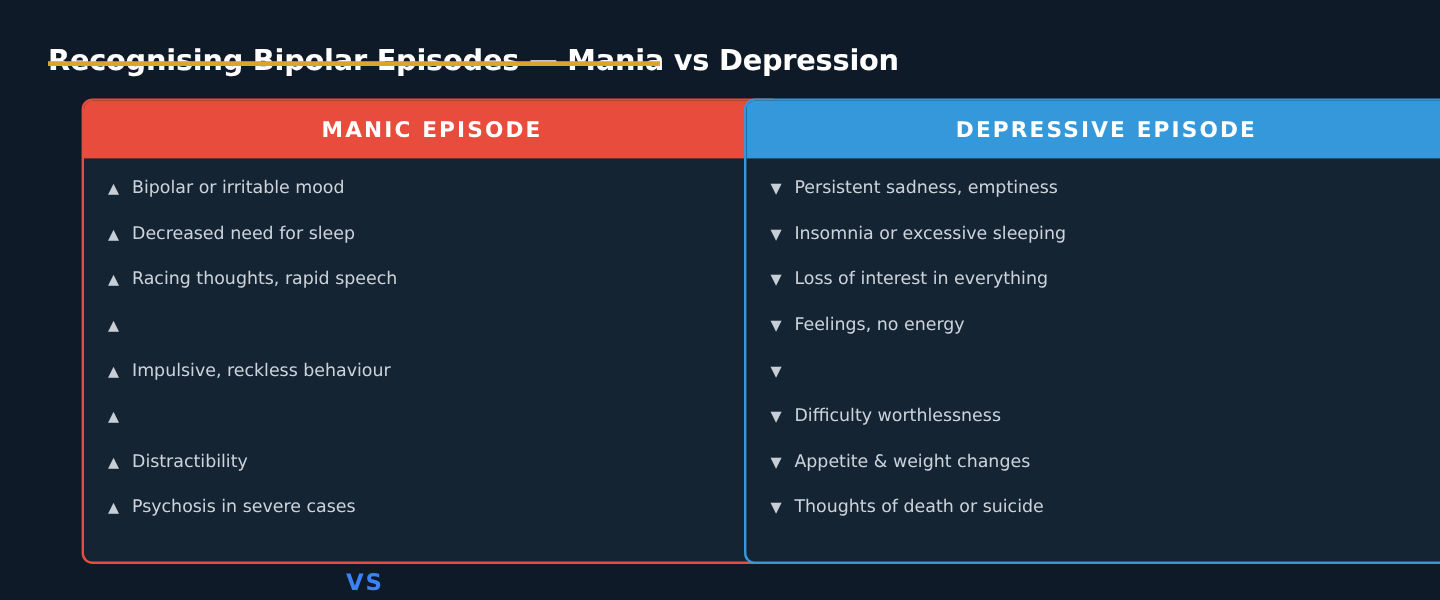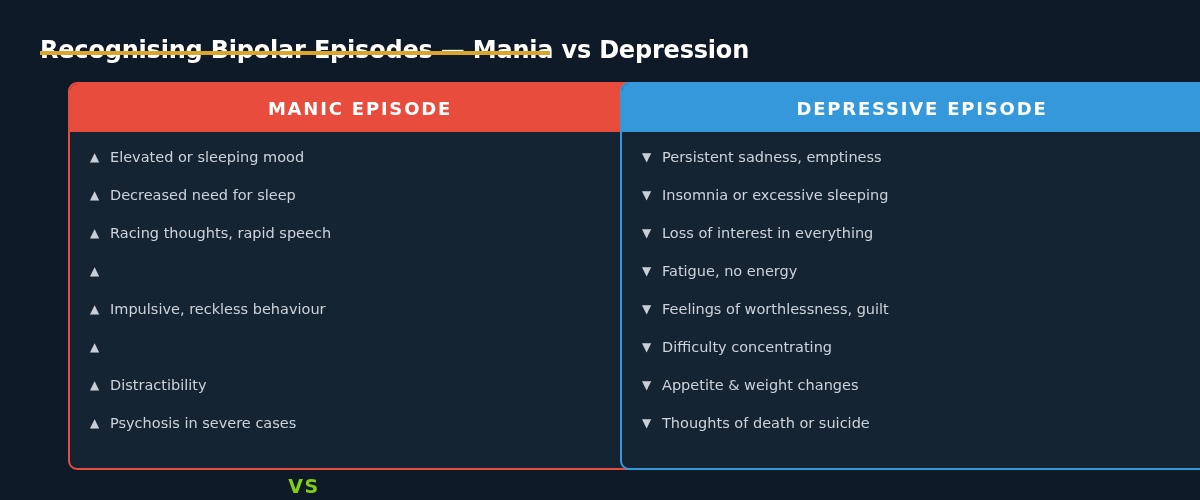--- a/index.html
+++ b/index.html
@@ -61,21 +61,21 @@
 <body>
 
 <h1 class="page-title">Recognising Bipolar Episodes — Mania vs Depression</h1>
 <div class="title-underline" style="background: rgb(217, 166, 43);"></div>
 
 <section class="panel panel-manic" style="--accent: #e74c3c;">
   <header class="panel-header">MANIC EPISODE</header>
   <ul class="items">
       <li class="item">
         <span class="marker">▲</span>
-        <span>Elevated or sleeping mood</span>
+        <span>Bipolar or irritable mood</span>
       </li>
       <li class="item">
         <span class="marker">▲</span>
         <span>Decreased need for sleep</span>
       </li>
       <li class="item">
         <span class="marker">▲</span>
         <span>Racing thoughts, rapid speech</span>
       </li>
       <li class="item">
@@ -109,34 +109,33 @@
       <li class="item">
         <span class="marker">▼</span>
         <span>Insomnia or excessive sleeping</span>
       </li>
       <li class="item">
         <span class="marker">▼</span>
         <span>Loss of interest in everything</span>
       </li>
       <li class="item">
         <span class="marker">▼</span>
-        <span>Fatigue, no energy</span>
+        <span>Feelings, no energy</span>
       </li>
       <li class="item">
         <span class="marker">▼</span>
-        <span>Feelings of worthlessness, guilt</span>
       </li>
       <li class="item">
         <span class="marker">▼</span>
-        <span>Difficulty concentrating</span>
+        <span>Difficulty worthlessness</span>
       </li>
       <li class="item">
         <span class="marker">▼</span>
         <span>Appetite &amp; weight changes</span>
       </li>
       <li class="item">
         <span class="marker">▼</span>
         <span>Thoughts of death or suicide</span>
       </li>
     </ul>
 </section>
 
-<div class="vs-label" style="color: #84cc16;">VS</div>
+<div class="vs-label" style="color: #3b82f6;">VS</div>
 
 </body></html>

